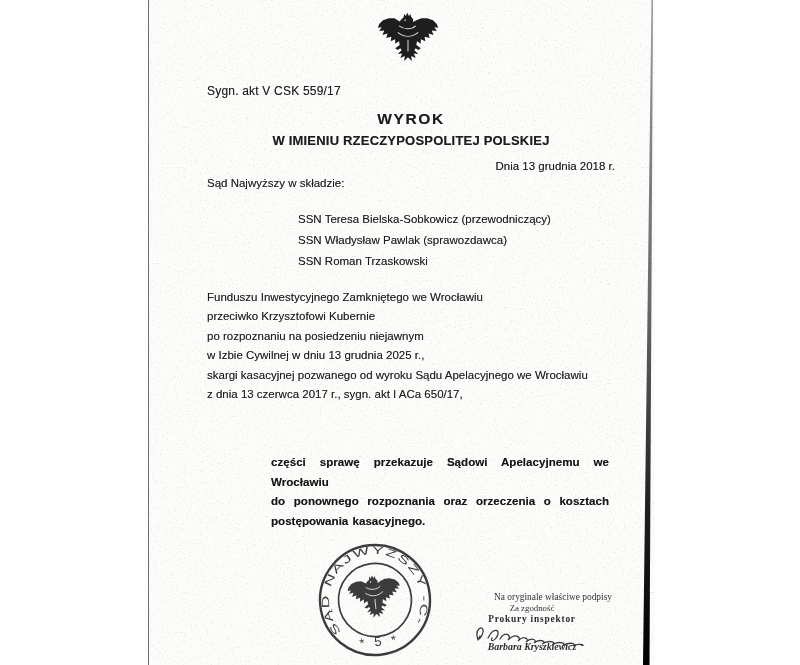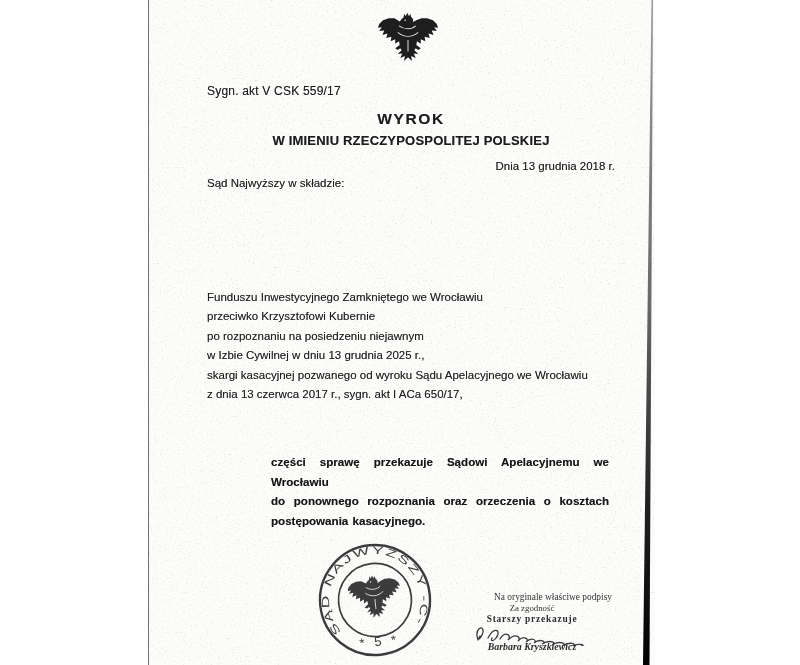--- a/index.html
+++ b/index.html
@@ -82,20 +82,25 @@
 
   <div class="abs title-block">
     <div class="title scan-text">WYROK</div>
     <div class="subtitle scan-text">W IMIENIU RZECZYPOSPOLITEJ POLSKIEJ</div>
   </div>
 
   <div class="abs date-line scan-text">Dnia 13 grudnia 2018 r.</div>
 
   <div class="abs court-line scan-text">Sąd Najwyższy w składzie:</div>
 
+  <div class="abs judges">
+    <div class="scan-text">SSN Teresa Bielska-Sobkowicz (przewodniczący)</div>
+    <div class="scan-text">SSN Władysław Pawlak (sprawozdawca)</div>
+    <div class="scan-text">SSN Roman Trzaskowski</div>
+  </div>
 
   <div class="abs case-lines">
     <div class="scan-text">Funduszu Inwestycyjnego Zamkniętego we Wrocławiu</div>
     <div class="scan-text">przeciwko Krzysztofowi Kubernie</div>
     <div class="scan-text">po rozpoznaniu na posiedzeniu niejawnym</div>
     <div class="scan-text">w Izbie Cywilnej w dniu 13 grudnia 2025 r.,</div>
     <div class="scan-text">skargi kasacyjnej pozwanego od wyroku Sądu Apelacyjnego we Wrocławiu</div>
     <div class="scan-text">z dnia 13 czerwca 2017 r., sygn. akt I ACa 650/17,</div>
   </div>
 
@@ -112,21 +117,21 @@
     <text font-family="Liberation Sans, sans-serif" font-size="10.5" fill="#2e2e2e" letter-spacing="1">
       <textPath href="#stampArc" startOffset="2" textLength="204" lengthAdjust="spacingAndGlyphs">SĄD NAJWYŻSZY -C-</textPath>
     </text>
     <text x="60" y="106" text-anchor="middle" font-family="Liberation Sans, sans-serif" font-size="13" letter-spacing="3" fill="#2e2e2e">* 5 *</text>
     <use href="#eagle" x="32" y="34" width="56" height="50"></use>
   </svg>
 
   <div class="abs cert">
     <div class="c1">Na oryginale właściwe podpisy</div>
     <div class="c2">Za zgodność</div>
-    <div class="c3">Starszy przekazuje</div>
+    <div class="c3">Prokury inspektor</div>
     <svg class="sig" width="128" height="24" viewBox="0 0 128 24">
       <path d="M10,18 C6,6 16,2 15,10 C14,16 8,20 12,14
                M20,16 C26,4 34,8 28,16 C26,19 22,20 24,16
                M32,17 C38,8 44,14 40,18 C48,10 54,16 50,19
                C56,12 62,18 58,20 C64,14 70,19 66,21
                C72,16 80,20 74,22 C82,17 90,21 84,23
                C92,18 100,22 94,24 C102,19 110,22 104,24 C110,21 118,23 114,24" fill="none" stroke="#3a3a3a" stroke-width="1.3" stroke-linecap="round"></path>
     </svg>
     <div class="c4">Barbara Kryszkiewicz</div>
   </div>

